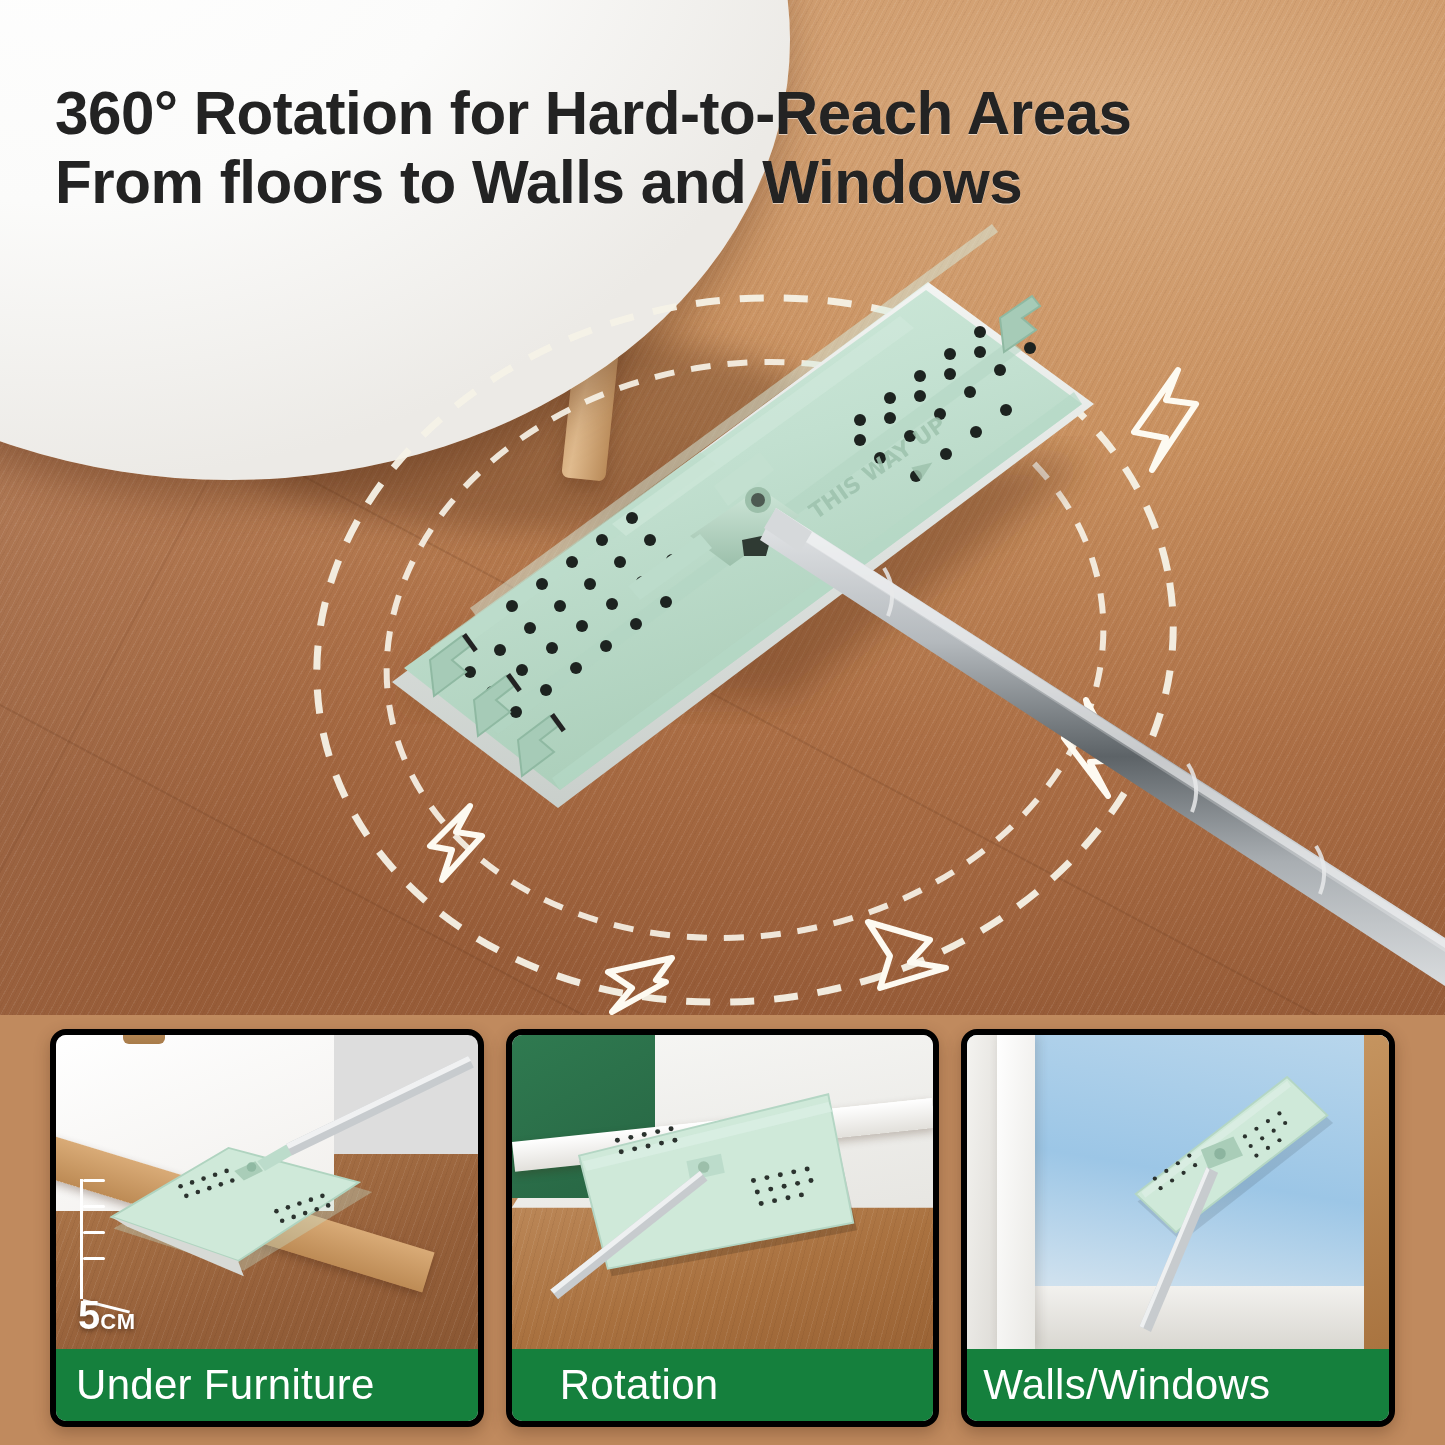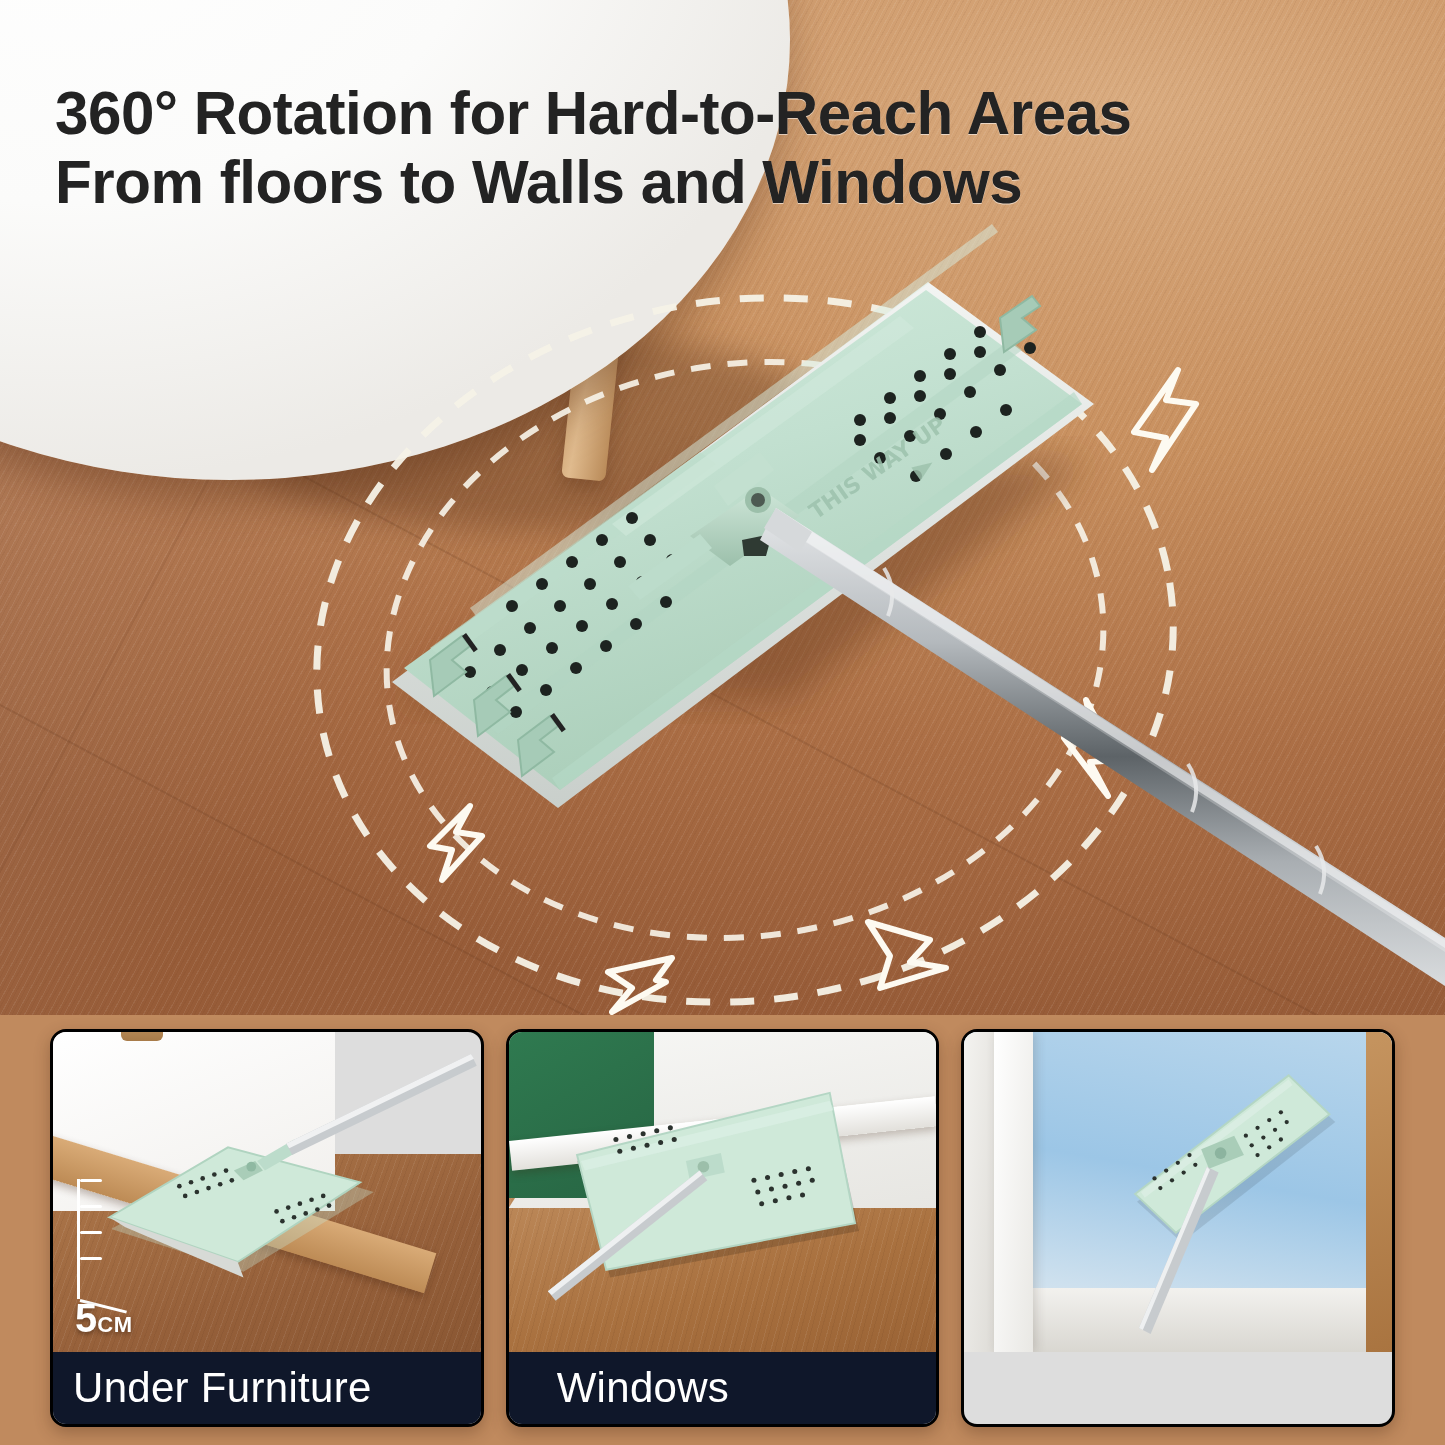--- a/index.html
+++ b/index.html
@@ -75,28 +75,28 @@
   
   .mop{position:absolute;left:0;top:0;width:1445px;height:1015px;z-index:16;}
 
   
   .panels{
     position:absolute;left:0;top:1015px;width:1445px;height:430px;
     display:flex;gap:22px;padding:14px 50px 18px;box-sizing:border-box;
   }
   .panel{
     position:relative;flex:1;border-radius:16px;overflow:hidden;
-    border:3px solid #000000;
+    border:6px solid #000000;
     box-shadow:0 6px 16px rgba(60,30,12,.30);
     background:#ddd;
   }
   .panel-img{position:absolute;left:0;top:0;right:0;bottom:72px;overflow:hidden;}
   .caption{
     position:absolute;left:0;right:0;bottom:0;height:72px;
-    background:#0f172a;color:#ffffff;
+    background:#15803d;color:#ffffff;
     display:flex;align-items:center;justify-content:center;
     font-size:42px;letter-spacing:.3px;
     font-family:"Liberation Sans",sans-serif;
   }
   .caption.c1{justify-content:flex-start;padding-left:20px;}
   .caption.c2{justify-content:flex-start;padding-left:48px;}
   .caption.c3{justify-content:flex-start;padding-left:16px;}
 
   
   .p1-wall{position:absolute;left:0;top:0;width:66%;height:56%;
@@ -432,21 +432,21 @@
             <circle cx="302" cy="153" r="2.6"></circle>
           </g>
           <g>
             <polygon points="182,118 218,110 222,130 186,138" fill="#bcdccb"></polygon>
             <circle cx="200" cy="124" r="6" fill="#9cbfaa"></circle>
             <polygon points="196,128 40,252 48,262 204,138" fill="#c7cbce"></polygon>
             <polygon points="196,128 40,252 44,256 199,132" fill="#eef0f1"></polygon>
           </g>
         </svg>
       </div>
-      <div class="caption c2">Windows</div>
+      <div class="caption c2">Rotation</div>
     </div>
 
     <div class="panel">
       <div class="panel-img">
         <div class="p3-sky"></div>
         <div class="p3-sill"></div>
         <div class="p3-left"></div>
         <div class="p3-frame"></div>
         <div class="p3-wood"></div>
 
@@ -476,15 +476,16 @@
               <circle cx="326" cy="96" r="2.2"></circle>
           </g>
           <g>
             <polygon points="244,106 278,92 288,112 252,126" fill="#a9cdb8"></polygon>
             <circle cx="264" cy="110" r="6" fill="#8cb49f"></circle>
             <polygon points="250,124 180,290 192,296 262,130" fill="#c7cbce"></polygon>
             <polygon points="250,124 180,290 184,292 253,127" fill="#eef0f1"></polygon>
           </g>
         </svg>
       </div>
+      <div class="caption c3">Walls/Windows</div>
     </div>
   </div>
 </div>
 
 </body></html>

